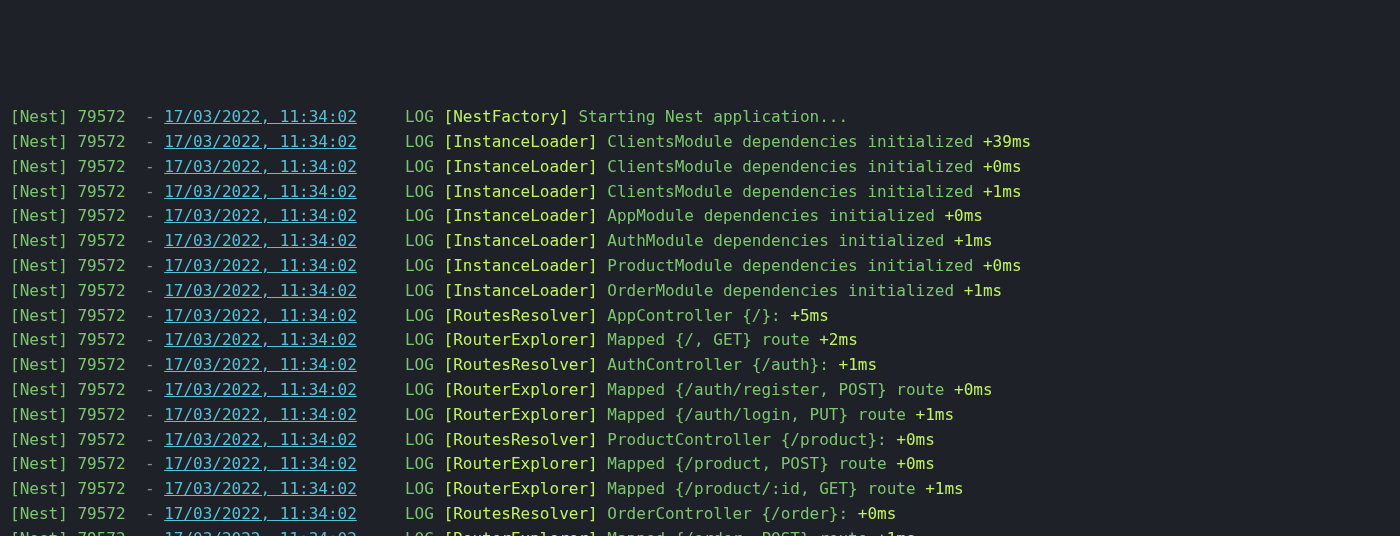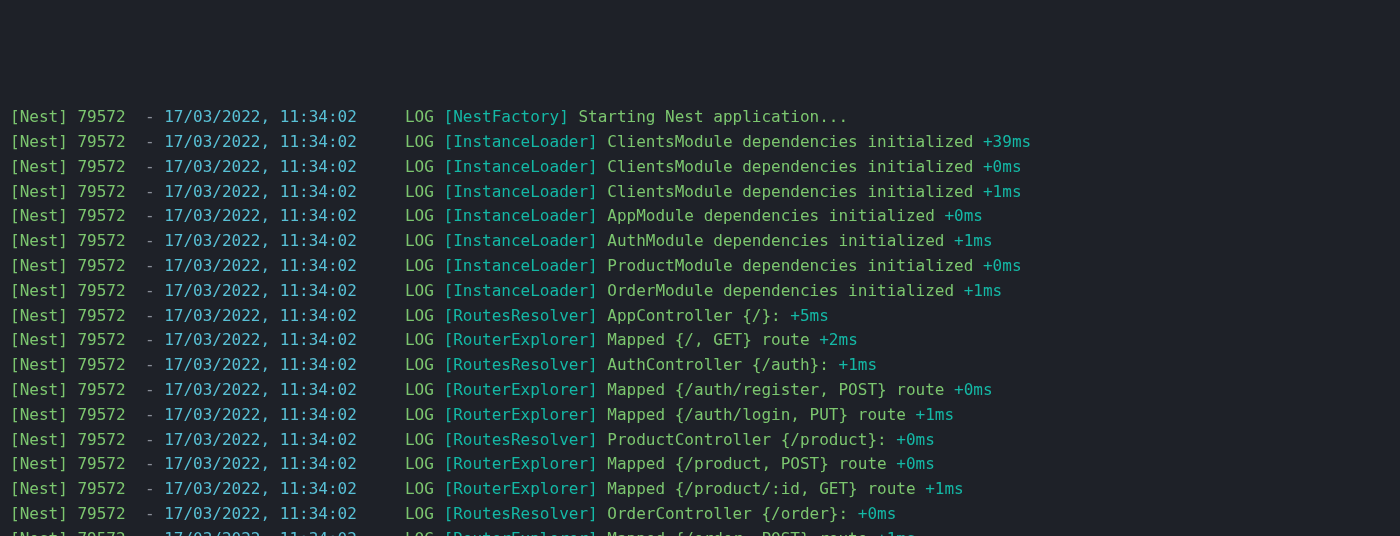--- a/index.html
+++ b/index.html
@@ -8,23 +8,23 @@
       font-family: 'Menlo', 'Monaco', 'Consolas', monospace;
       font-size: 16px;
       line-height: 1.55;
       padding: 6px 10px;
       color: #e8e8e8;
       white-space: pre;
       overflow-x: auto;
     }
     .log-line { display: block; }
     .c-green { color: #7cc66f; }
-    .c-white { color: #14b8a6; margin-top: 30px; }
+    .c-white { color: #bef264; margin-top: 30px; }
     .c-grey  { color: #8a8f99; }
-    .c-cyan  { color: #58c0d6; }
+    .c-cyan  { color: #58c0d6; text-decoration: underline; }
   </style>
 </head>
 <body>
 
 
 
 <div id="terminal"><div class="log-line"><span class="c-green">[Nest]</span> <span class="c-green">79572</span>  <span class="c-grey">-</span> <span class="c-cyan">17/03/2022, 11:34:02</span>     <span class="c-green">LOG</span> <span class="c-white">[NestFactory]</span> <span class="c-green">Starting Nest application...</span></div><div class="log-line"><span class="c-green">[Nest]</span> <span class="c-green">79572</span>  <span class="c-grey">-</span> <span class="c-cyan">17/03/2022, 11:34:02</span>     <span class="c-green">LOG</span> <span class="c-white">[InstanceLoader]</span> <span class="c-green">ClientsModule dependencies initialized</span> <span class="c-white">+39ms</span></div><div class="log-line"><span class="c-green">[Nest]</span> <span class="c-green">79572</span>  <span class="c-grey">-</span> <span class="c-cyan">17/03/2022, 11:34:02</span>     <span class="c-green">LOG</span> <span class="c-white">[InstanceLoader]</span> <span class="c-green">ClientsModule dependencies initialized</span> <span class="c-white">+0ms</span></div><div class="log-line"><span class="c-green">[Nest]</span> <span class="c-green">79572</span>  <span class="c-grey">-</span> <span class="c-cyan">17/03/2022, 11:34:02</span>     <span class="c-green">LOG</span> <span class="c-white">[InstanceLoader]</span> <span class="c-green">ClientsModule dependencies initialized</span> <span class="c-white">+1ms</span></div><div class="log-line"><span class="c-green">[Nest]</span> <span class="c-green">79572</span>  <span class="c-grey">-</span> <span class="c-cyan">17/03/2022, 11:34:02</span>     <span class="c-green">LOG</span> <span class="c-white">[InstanceLoader]</span> <span class="c-green">AppModule dependencies initialized</span> <span class="c-white">+0ms</span></div><div class="log-line"><span class="c-green">[Nest]</span> <span class="c-green">79572</span>  <span class="c-grey">-</span> <span class="c-cyan">17/03/2022, 11:34:02</span>     <span class="c-green">LOG</span> <span class="c-white">[InstanceLoader]</span> <span class="c-green">AuthModule dependencies initialized</span> <span class="c-white">+1ms</span></div><div class="log-line"><span class="c-green">[Nest]</span> <span class="c-green">79572</span>  <span class="c-grey">-</span> <span class="c-cyan">17/03/2022, 11:34:02</span>     <span class="c-green">LOG</span> <span class="c-white">[InstanceLoader]</span> <span class="c-green">ProductModule dependencies initialized</span> <span class="c-white">+0ms</span></div><div class="log-line"><span class="c-green">[Nest]</span> <span class="c-green">79572</span>  <span class="c-grey">-</span> <span class="c-cyan">17/03/2022, 11:34:02</span>     <span class="c-green">LOG</span> <span class="c-white">[InstanceLoader]</span> <span class="c-green">OrderModule dependencies initialized</span> <span class="c-white">+1ms</span></div><div class="log-line"><span class="c-green">[Nest]</span> <span class="c-green">79572</span>  <span class="c-grey">-</span> <span class="c-cyan">17/03/2022, 11:34:02</span>     <span class="c-green">LOG</span> <span class="c-white">[RoutesResolver]</span> <span class="c-green">AppController {/}:</span> <span class="c-white">+5ms</span></div><div class="log-line"><span class="c-green">[Nest]</span> <span class="c-green">79572</span>  <span class="c-grey">-</span> <span class="c-cyan">17/03/2022, 11:34:02</span>     <span class="c-green">LOG</span> <span class="c-white">[RouterExplorer]</span> <span class="c-green">Mapped {/, GET} route</span> <span class="c-white">+2ms</span></div><div class="log-line"><span class="c-green">[Nest]</span> <span class="c-green">79572</span>  <span class="c-grey">-</span> <span class="c-cyan">17/03/2022, 11:34:02</span>     <span class="c-green">LOG</span> <span class="c-white">[RoutesResolver]</span> <span class="c-green">AuthController {/auth}:</span> <span class="c-white">+1ms</span></div><div class="log-line"><span class="c-green">[Nest]</span> <span class="c-green">79572</span>  <span class="c-grey">-</span> <span class="c-cyan">17/03/2022, 11:34:02</span>     <span class="c-green">LOG</span> <span class="c-white">[RouterExplorer]</span> <span class="c-green">Mapped {/auth/register, POST} route</span> <span class="c-white">+0ms</span></div><div class="log-line"><span class="c-green">[Nest]</span> <span class="c-green">79572</span>  <span class="c-grey">-</span> <span class="c-cyan">17/03/2022, 11:34:02</span>     <span class="c-green">LOG</span> <span class="c-white">[RouterExplorer]</span> <span class="c-green">Mapped {/auth/login, PUT} route</span> <span class="c-white">+1ms</span></div><div class="log-line"><span class="c-green">[Nest]</span> <span class="c-green">79572</span>  <span class="c-grey">-</span> <span class="c-cyan">17/03/2022, 11:34:02</span>     <span class="c-green">LOG</span> <span class="c-white">[RoutesResolver]</span> <span class="c-green">ProductController {/product}:</span> <span class="c-white">+0ms</span></div><div class="log-line"><span class="c-green">[Nest]</span> <span class="c-green">79572</span>  <span class="c-grey">-</span> <span class="c-cyan">17/03/2022, 11:34:02</span>     <span class="c-green">LOG</span> <span class="c-white">[RouterExplorer]</span> <span class="c-green">Mapped {/product, POST} route</span> <span class="c-white">+0ms</span></div><div class="log-line"><span class="c-green">[Nest]</span> <span class="c-green">79572</span>  <span class="c-grey">-</span> <span class="c-cyan">17/03/2022, 11:34:02</span>     <span class="c-green">LOG</span> <span class="c-white">[RouterExplorer]</span> <span class="c-green">Mapped {/product/:id, GET} route</span> <span class="c-white">+1ms</span></div><div class="log-line"><span class="c-green">[Nest]</span> <span class="c-green">79572</span>  <span class="c-grey">-</span> <span class="c-cyan">17/03/2022, 11:34:02</span>     <span class="c-green">LOG</span> <span class="c-white">[RoutesResolver]</span> <span class="c-green">OrderController {/order}:</span> <span class="c-white">+0ms</span></div><div class="log-line"><span class="c-green">[Nest]</span> <span class="c-green">79572</span>  <span class="c-grey">-</span> <span class="c-cyan">17/03/2022, 11:34:02</span>     <span class="c-green">LOG</span> <span class="c-white">[RouterExplorer]</span> <span class="c-green">Mapped {/order, POST} route</span> <span class="c-white">+1ms</span></div></div>
 
 
 

